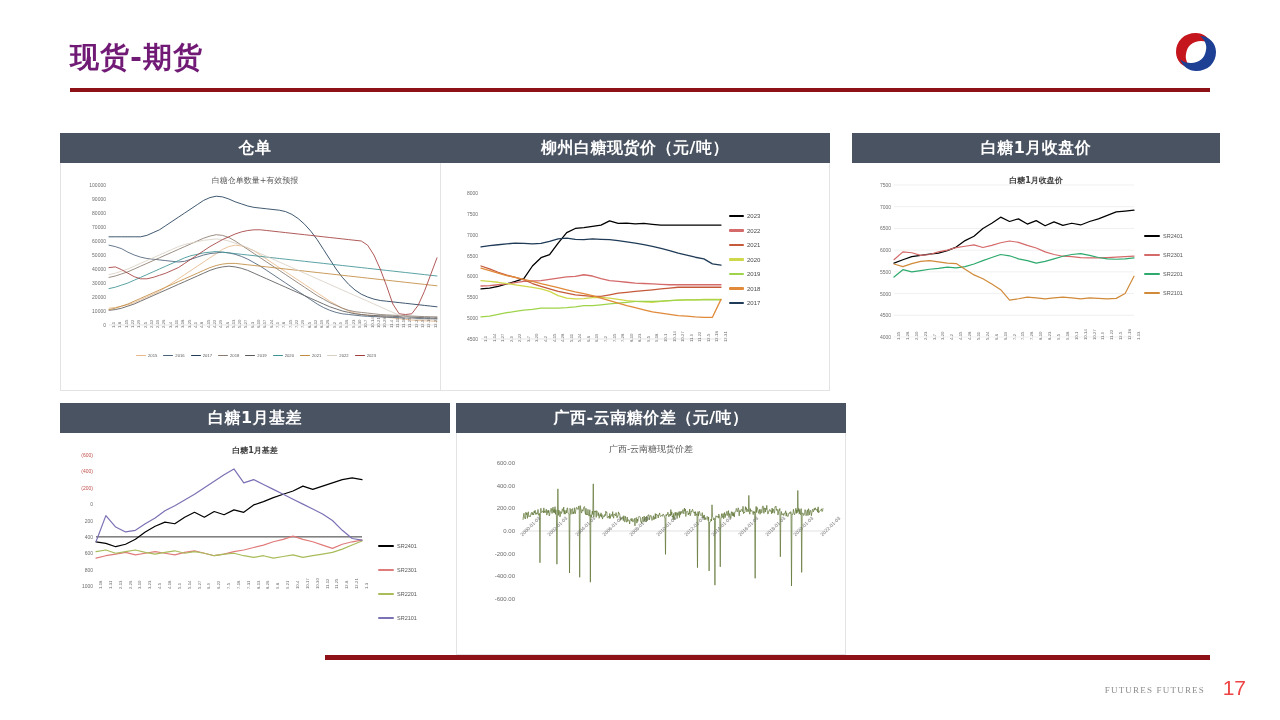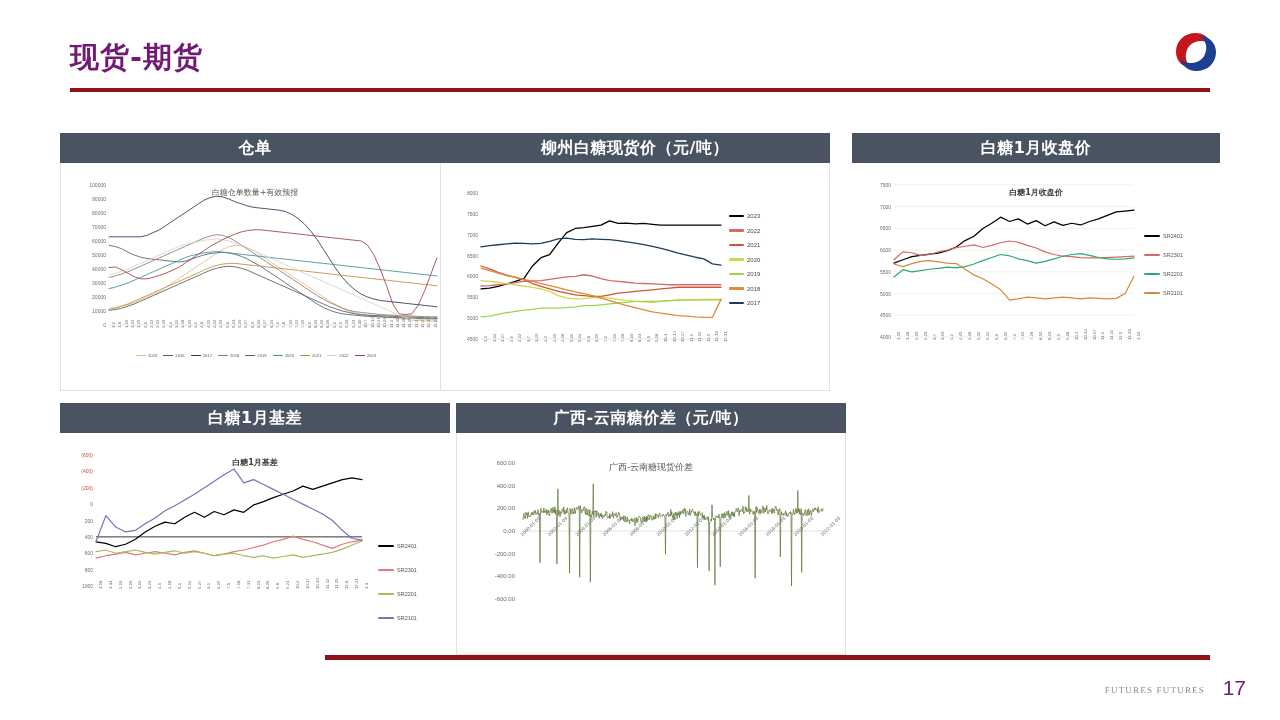--- a/index.html
+++ b/index.html
@@ -48,21 +48,21 @@
   .panel-body {
     background:#ffffff;
     border:1px solid #e3e3e3;
     border-top:none;
     position:relative;
     overflow:hidden;
   }
   .chart-title {
     text-align:center; font-size:8px; color:#3f3f3f;
     font-family:"DejaVu Sans","Liberation Serif",serif;
-    padding-top:24px; font-weight:bold;
+    padding-top:12px; font-weight:bold;
   }
   .chart-title.plain { font-weight:normal; color:#595959; }
 
   .plot { position:absolute; }
   .ytick {
     position:absolute; font-size:5px; color:#6d6d6d; text-align:right;
     white-space:nowrap; font-family:"Liberation Sans",sans-serif;
   }
   .ytick.neg { color:#c0504d; }
   .xtick {
@@ -102,21 +102,21 @@
     position:absolute; left:325px; top:655px; width:885px; height:5px;
     background:#8d1117;
   }
   #footer-brand {
     position:absolute; right:75px; top:685px;
     font-size:9px; color:#8c8c8c; letter-spacing:1.2px;
     font-family:"Liberation Serif",serif;
   }
   #page-number {
     position:absolute; right:34px; top:676px;
-    font-size:21px; color:#701a75;
+    font-size:21px; color:#ef4444;
     font-family:"Liberation Sans",sans-serif;
   }
   svg { display:block; }
 </style>
 </head>
 <body>
 
 <div id="slide-header">
   <div id="page-title">现货-期货</div>
   <div id="header-rule"></div>
@@ -483,21 +483,21 @@
             <span class="legend-label">SR2101</span>
           </div>
         </div>
       </div>
   </div>
 </div>
 
 <div class="panel" style="left:456px; top:403px; width:390px; height:252px;">
   <div class="panel-header">广西-云南糖价差（元/吨）</div>
   <div class="panel-body" style="height:222px;">
-    <div class="chart-title plain" style="font-size:9px;padding-top:28px;">广西-云南糖现货价差</div>
+    <div class="chart-title plain" style="font-size:9px;padding-top:10px;">广西-云南糖现货价差</div>
     <div id="chart5" class="plot" style="left:0; top:22px; width:390px; height:200px;">
         <div class="ytick" style="left: 0px; width: 58px; top: 141px; font-size: 6px;">-600.00</div>
         <div class="ytick" style="left: 0px; width: 58px; top: 118.333px; font-size: 6px;">-400.00</div>
         <div class="ytick" style="left: 0px; width: 58px; top: 95.6667px; font-size: 6px;">-200.00</div>
         <div class="ytick" style="left: 0px; width: 58px; top: 73px; font-size: 6px;">0.00</div>
         <div class="ytick" style="left: 0px; width: 58px; top: 50.3333px; font-size: 6px;">200.00</div>
         <div class="ytick" style="left: 0px; width: 58px; top: 27.6667px; font-size: 6px;">400.00</div>
         <div class="ytick" style="left: 0px; width: 58px; top: 5px; font-size: 6px;">600.00</div>
         <svg width="390" height="200" viewBox="0 0 390 200">
           <line x1="66" y1="76" x2="366" y2="76" stroke="#d9d9d9" stroke-width="0.8"></line>

